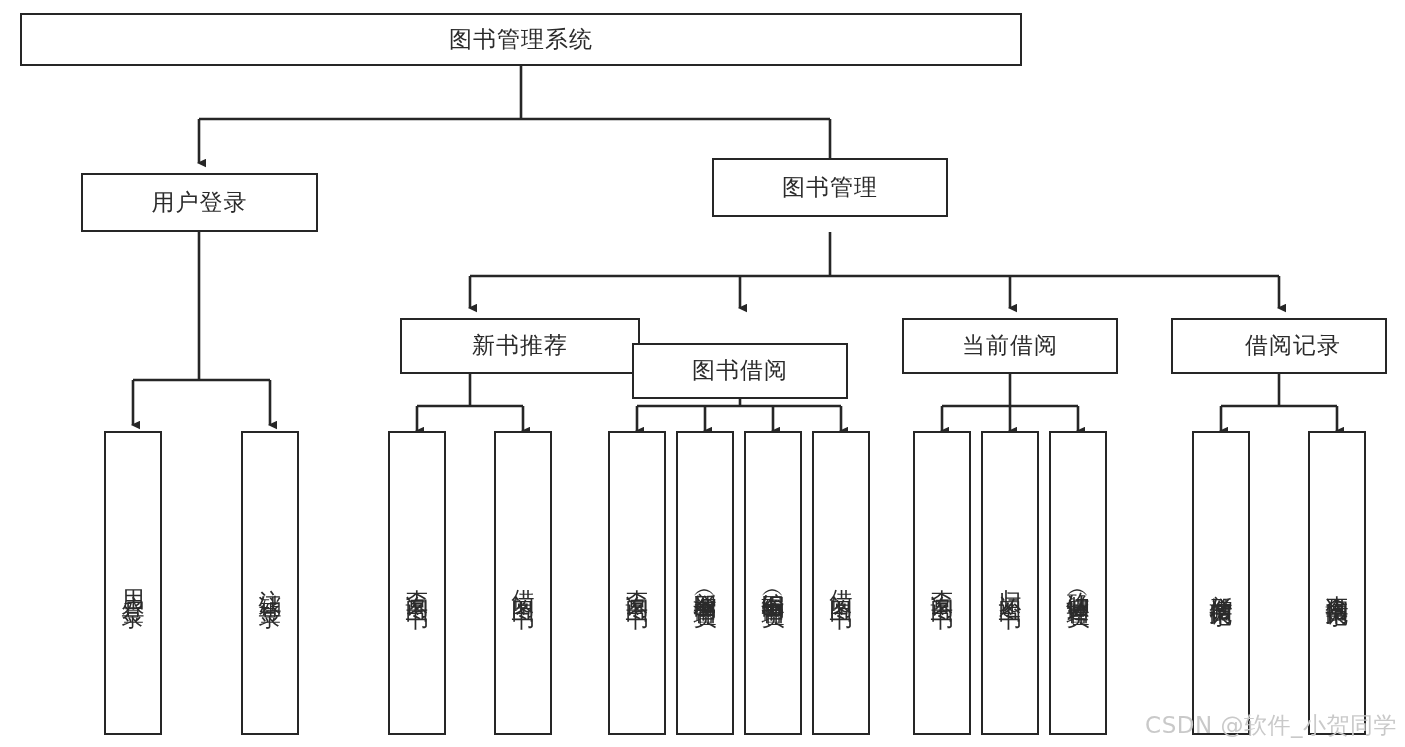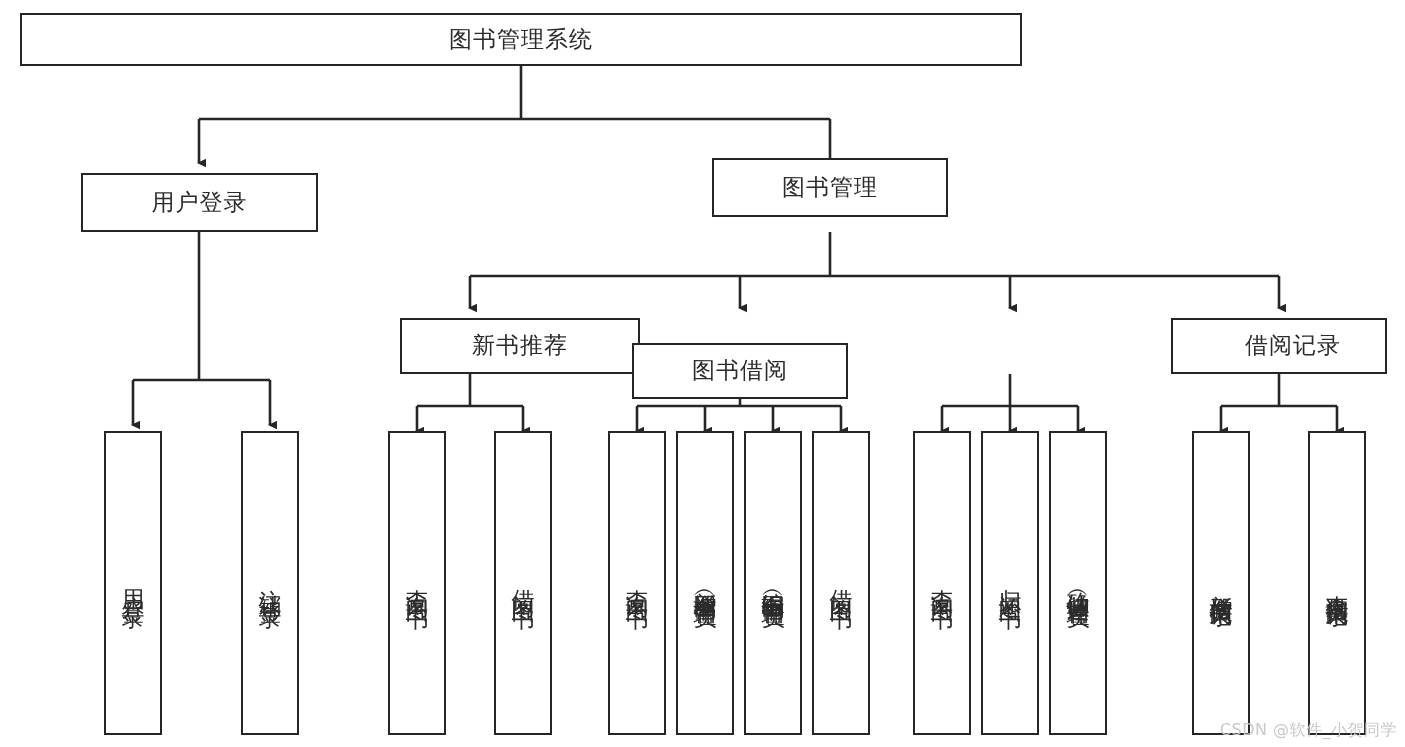--- a/index.html
+++ b/index.html
@@ -56,21 +56,21 @@
   }
   .label-v {
     writing-mode: vertical-rl;
     text-orientation: upright;
     display: block;
   }
   #watermark {
     position: absolute;
     right: 8px;
     bottom: 6px;
-    font-size: 16px;
+    font-size: 23px;
     color: #c9c9c9;
     letter-spacing: 0.5px;
     white-space: nowrap;
   }
 </style>
 </head>
 <body>
 
 <div id="canvas">
 
@@ -134,20 +134,23 @@
   <div class="node node-h" style="left:712px; top:158px; width:236px; height:59px;">
     <span>图书管理</span>
   </div>
 
   <div class="node node-h" style="left:362px; top:318px; width:240px; height:56px;margin-left:38px;">
     <span>新书推荐</span>
   </div>
   <div class="node node-h" style="left:632px; top:318px; width:216px; height:56px;margin-top:25px;">
     <span>图书借阅</span>
   </div>
+  <div class="node node-h" style="left:902px; top:318px; width:216px; height:56px;">
+    <span>当前借阅</span>
+  </div>
   <div class="node node-h" style="left:1171px; top:318px; width:216px; height:56px;padding-left:28px;">
     <span>借阅记录</span>
   </div>
 
   <div class="node node-v" style="left:104px; top:431px; width:58px; height:304px;">
     <span class="label-v">用户登录</span>
   </div>
   <div class="node node-v" style="left:241px; top:431px; width:58px; height:304px;">
     <span class="label-v">注销登录</span>
   </div>

